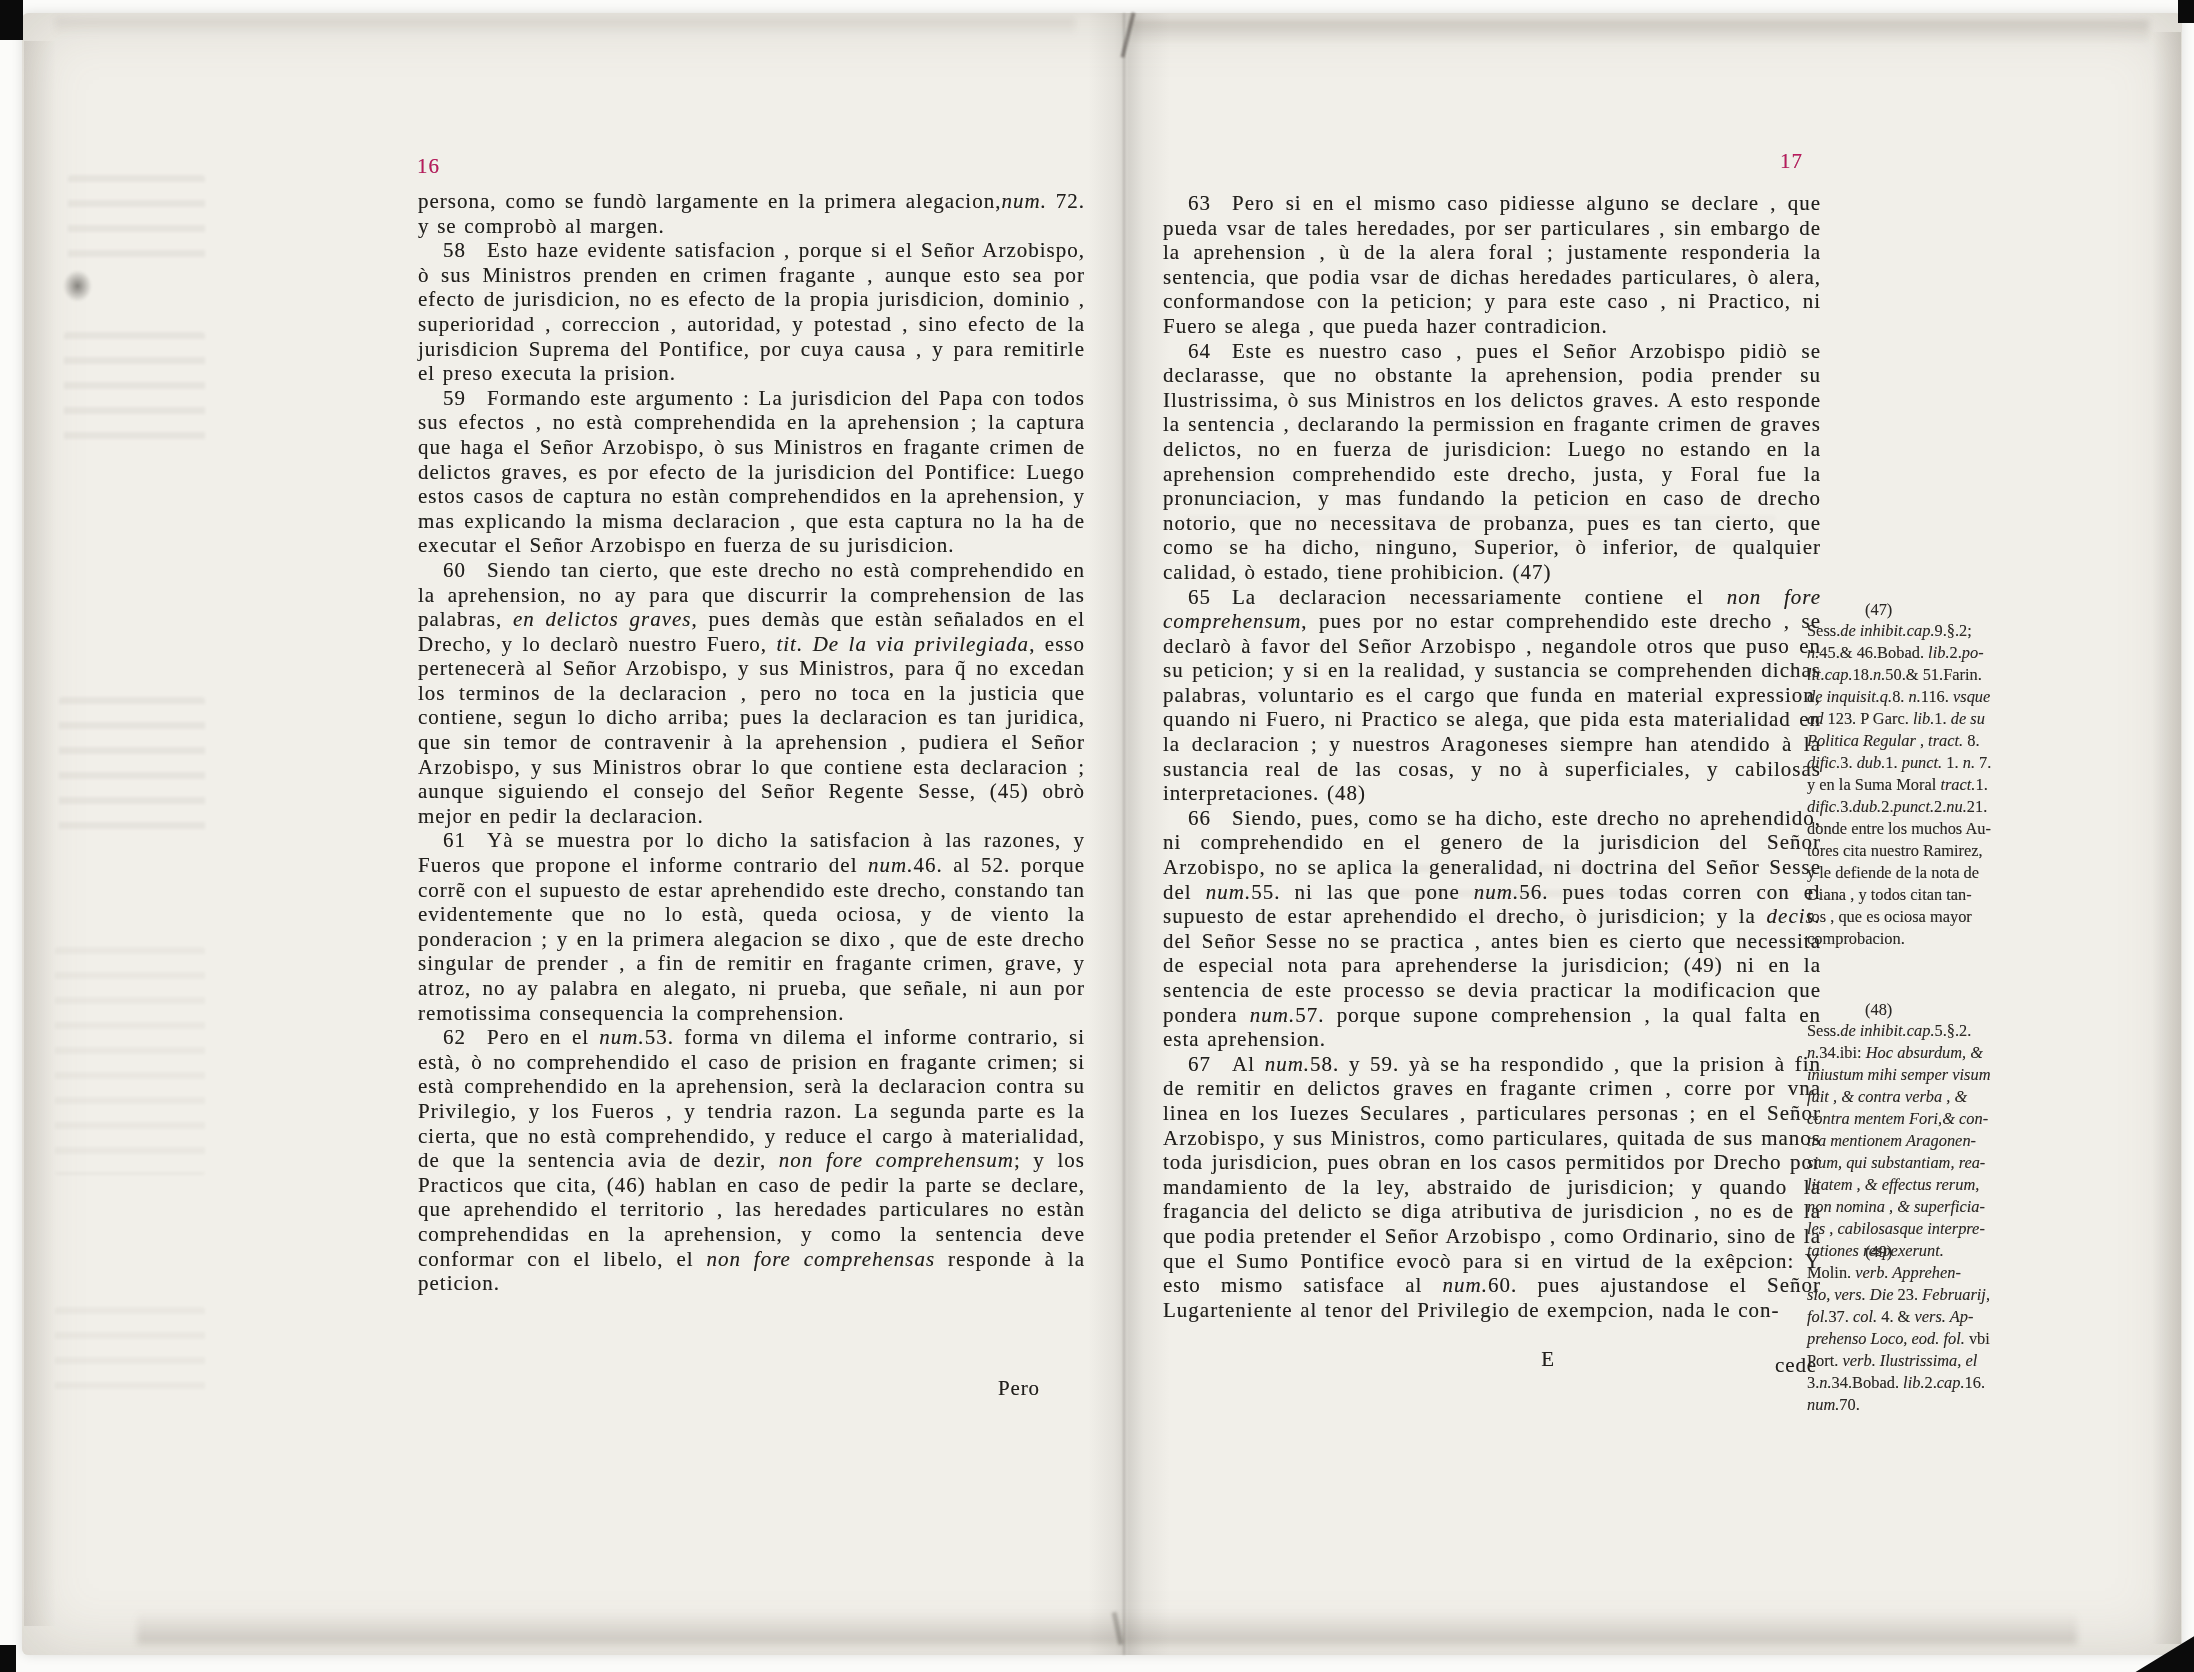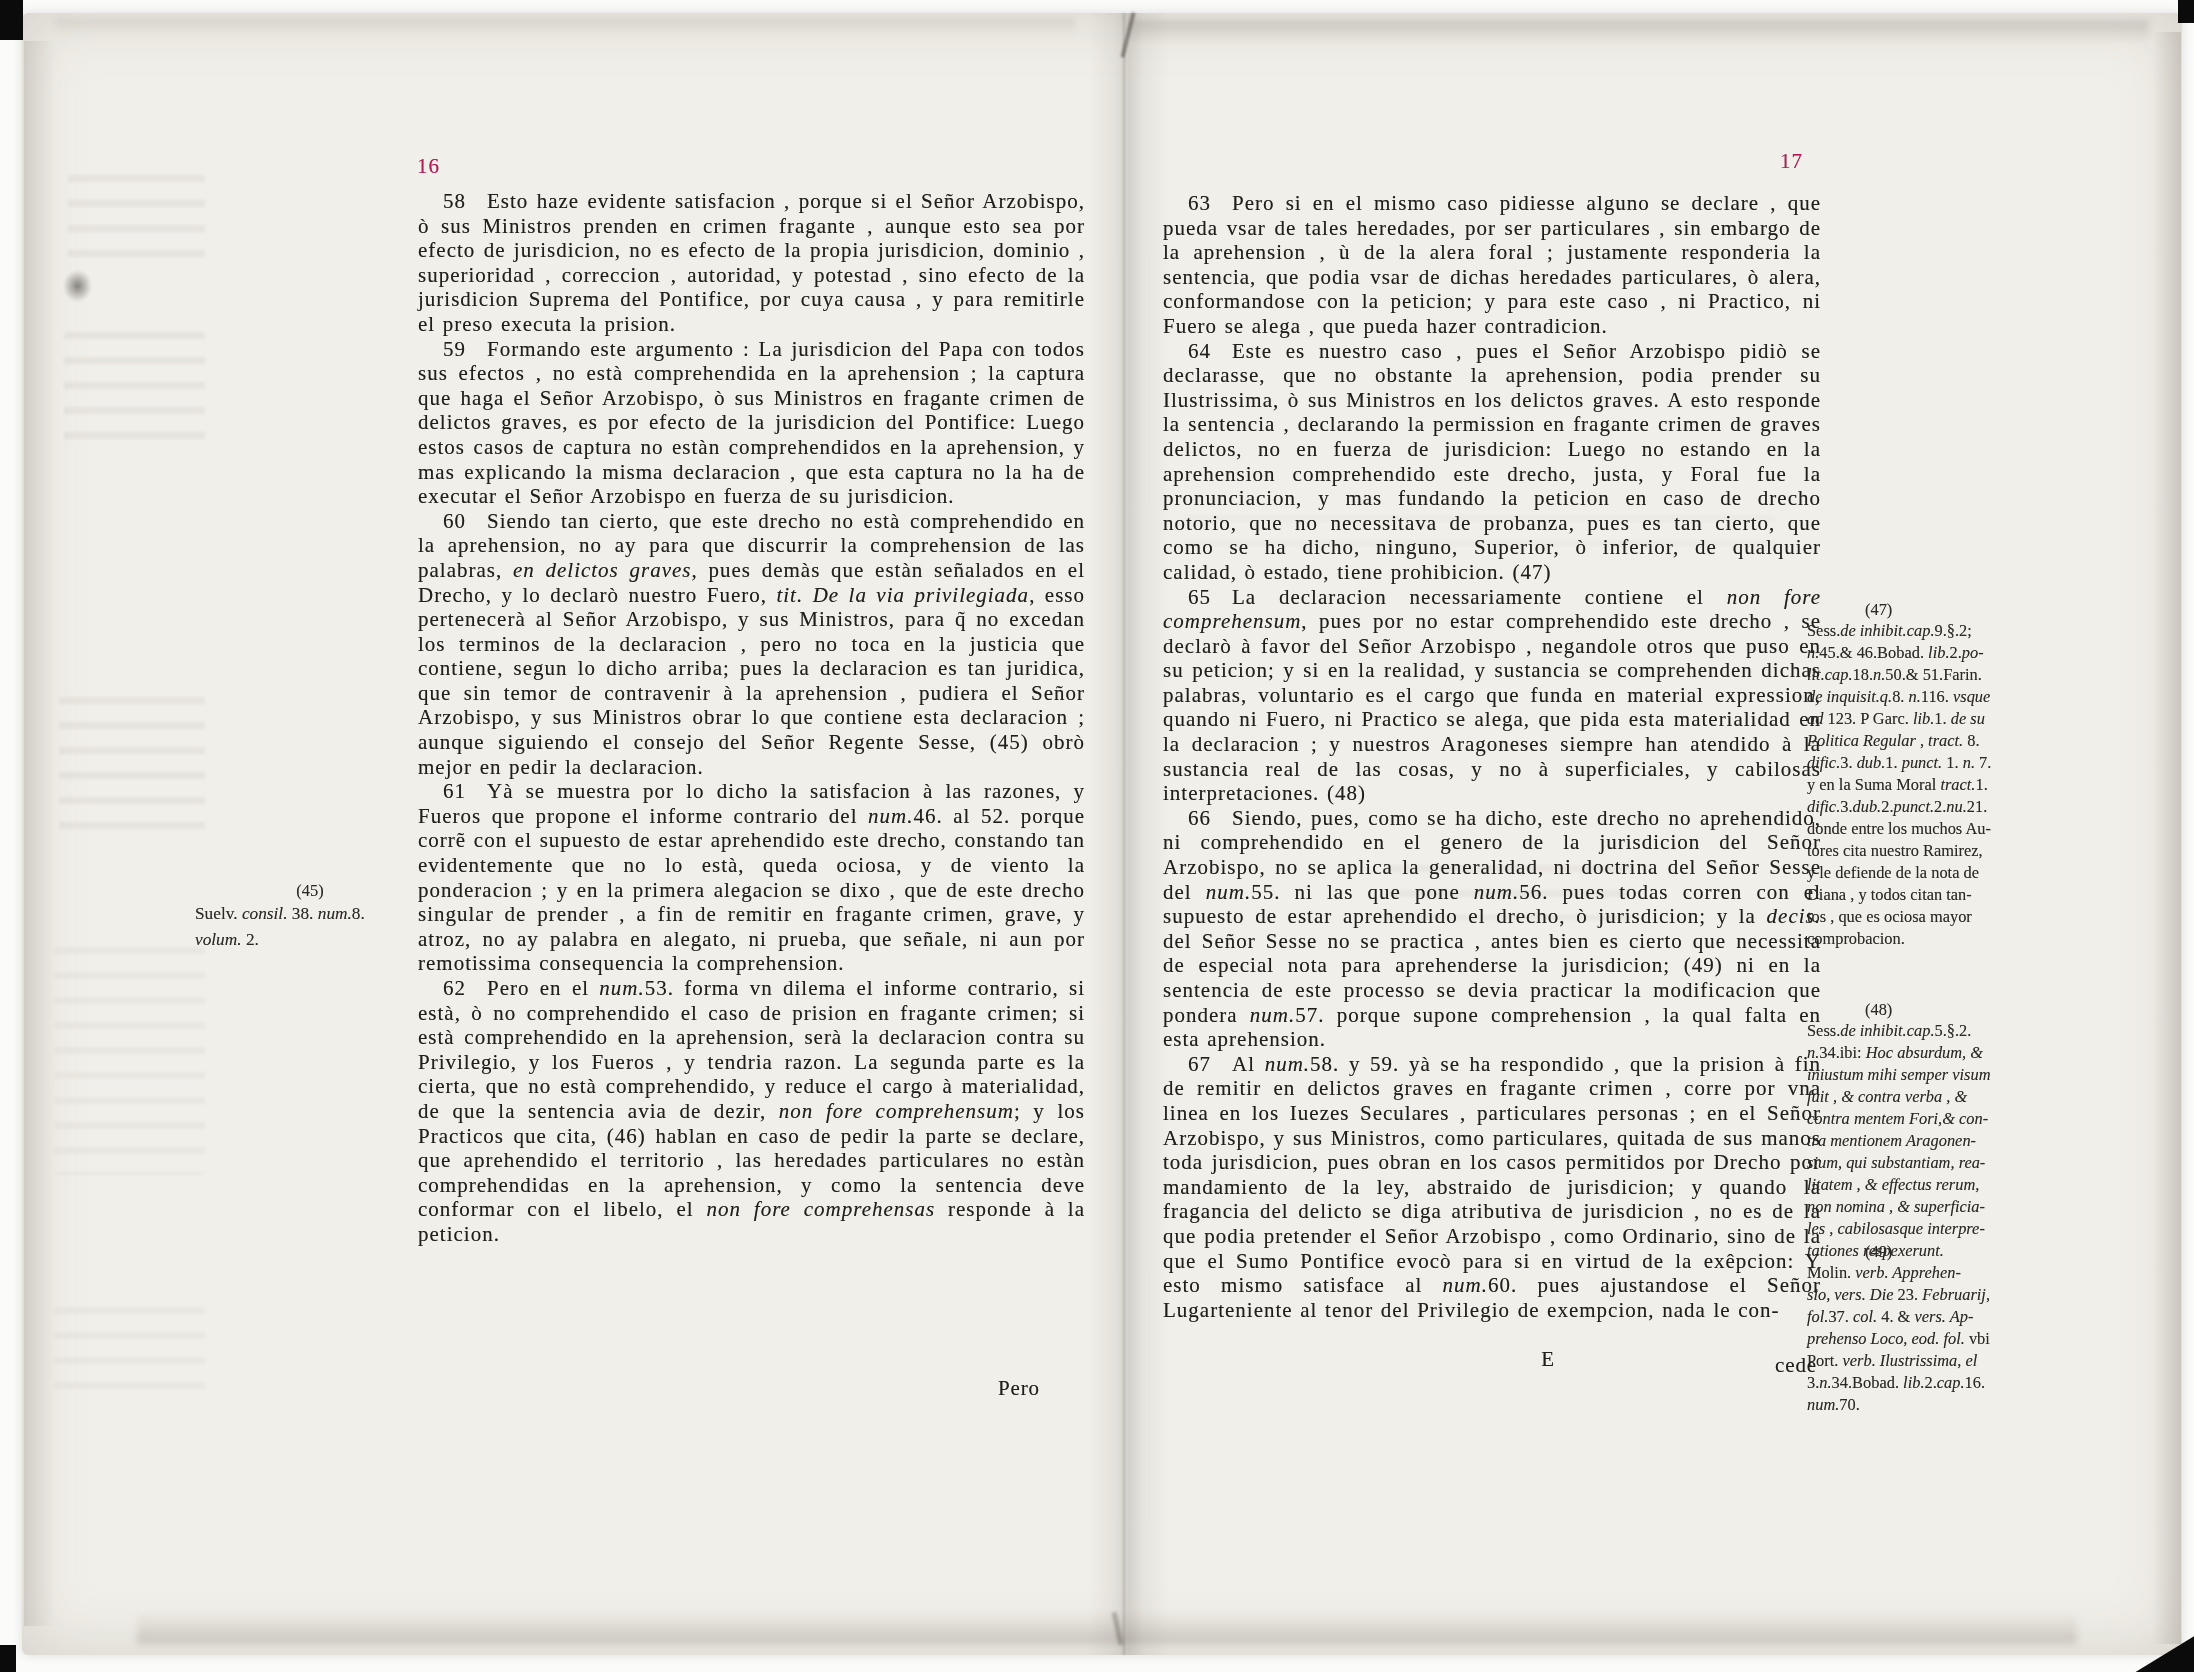--- a/index.html
+++ b/index.html
@@ -92,32 +92,28 @@
 <div class="ghost" style="left:59px;top:697px;width:146px;height:150px;"></div>
 <div class="ghost" style="left:55px;top:947px;width:150px;height:228px;opacity:.35;"></div>
 <div class="ghost" style="left:55px;top:1307px;width:150px;height:96px;opacity:.35;"></div>
 <div class="ghost" style="left:1384px;top:865px;width:246px;height:55px;opacity:.4;"></div>
 <div class="ghost" style="left:1184px;top:515px;width:592px;height:41px;opacity:.18;"></div>
 <div class="abs smudge"></div>
 
 <div>
   <div class="abs pageno" style="left:417px;top:154px;">16</div>
   <div class="abs text-col" id="left-paras" style="left:418px;top:189px;width:667px;">
+      <p class="para cont">persona, como se fundò largamente en la primera alegacion,<i>num.</i> 72. y se comprobò al margen.</p>
       <p class="para"><span class="pnum">58</span>Esto haze evidente satisfacion , porque si el Señor Arzobispo, ò sus Ministros prenden en crimen fragante , aunque esto sea por efecto de jurisdicion, no es efecto de la propia jurisdicion, dominio , superioridad , correccion , autoridad, y potestad , sino efecto de la jurisdicion Suprema del Pontifice, por cuya causa , y para remitirle el preso executa la prision.</p>
       <p class="para"><span class="pnum">59</span>Formando este argumento : La jurisdicion del Papa con todos sus efectos , no està comprehendida en la aprehension ; la captura que haga el Señor Arzobispo, ò sus Ministros en fragante crimen de delictos graves, es por efecto de la jurisdicion del Pontifice: Luego estos casos de captura no estàn comprehendidos en la aprehension, y mas explicando la misma declaracion , que esta captura no la ha de executar el Señor Arzobispo en fuerza de su jurisdicion.</p>
       <p class="para"><span class="pnum">60</span>Siendo tan cierto, que este drecho no està comprehendido en la aprehension, no ay para que discurrir la comprehension de las palabras, <i>en delictos graves</i>, pues demàs que estàn señalados en el Drecho, y lo declarò nuestro Fuero, <i>tit. De la via privilegiada</i>, esso pertenecerà al Señor Arzobispo, y sus Ministros, para q̃ no excedan los terminos de la declaracion , pero no toca en la justicia que contiene, segun lo dicho arriba; pues la declaracion es tan juridica, que sin temor de contravenir à la aprehension , pudiera el Señor Arzobispo, y sus Ministros obrar lo que contiene esta declaracion ; aunque siguiendo el consejo del Señor Regente Sesse, (45) obrò mejor en pedir la declaracion.</p>
       <p class="para"><span class="pnum">61</span>Yà se muestra por lo dicho la satisfacion à las razones, y Fueros que propone el informe contrario del <i>num.</i>46. al 52. porque corrẽ con el supuesto de estar aprehendido este drecho, constando tan evidentemente que no lo està, queda ociosa, y de viento la ponderacion ; y en la primera alegacion se dixo , que de este drecho singular de prender , a fin de remitir en fragante crimen, grave, y atroz, no ay palabra en alegato, ni prueba, que señale, ni aun por remotissima consequencia la comprehension.</p>
       <p class="para"><span class="pnum">62</span>Pero en el <i>num.</i>53. forma vn dilema el informe contrario, si està, ò no comprehendido el caso de prision en fragante crimen; si està comprehendido en la aprehension, serà la declaracion contra su Privilegio, y los Fueros , y tendria razon. La segunda parte es la cierta, que no està comprehendido, y reduce el cargo à materialidad, de que la sentencia avia de dezir, <i>non fore comprehensum</i>; y los Practicos que cita, (46) hablan en caso de pedir la parte se declare, que aprehendido el territorio , las heredades particulares no estàn comprehendidas en la aprehension, y como la sentencia deve conformar con el libelo, el <i>non fore comprehensas</i> responde à la peticion.</p>
     </div>
   <div class="abs notes-col" id="left-notes">
-      <div class="mnote note-45">
-        <div class="mlabel">(45)</div>
-        <div class="mline">Suelv. <i>consil.</i> 38. <i>num.</i>8.</div>
-        <div class="mline"><i>volum.</i> 2.</div>
-      </div>
     </div>
   <div class="abs catchword" style="left:913px;top:1376px;width:127px;text-align:right;">Pero</div>
 </div>
 
 <div>
   <div class="abs pageno" style="left:1780px;top:149px;">17</div>
   <div class="abs text-col" id="right-paras" style="left:1163px;top:191px;width:658px;">
       <p class="para"><span class="pnum">63</span>Pero si en el mismo caso pidiesse alguno se declare , que pueda vsar de tales heredades, por ser particulares , sin embargo de la aprehension , ù de la alera foral ; justamente responderia la sentencia, que podia vsar de dichas heredades particulares, ò alera, conformandose con la peticion; y para este caso , ni Practico, ni Fuero se alega , que pueda hazer contradicion.</p>
       <p class="para"><span class="pnum">64</span>Este es nuestro caso , pues el Señor Arzobispo pidiò se declarasse, que no obstante la aprehension, podia prender su Ilustrissima, ò sus Ministros en los delictos graves. A esto responde la sentencia , declarando la permission en fragante crimen de graves delictos, no en fuerza de jurisdicion: Luego no estando en la aprehension comprehendido este drecho, justa, y Foral fue la pronunciacion, y mas fundando la peticion en caso de drecho notorio, que no necessitava de probanza, pues es tan cierto, que como se ha dicho, ninguno, Superior, ò inferior, de qualquier calidad, ò estado, tiene prohibicion. (47)</p>
       <p class="para"><span class="pnum">65</span>La declaracion necessariamente contiene el <i>non fore comprehensum</i>, pues por no estar comprehendido este drecho , se declarò à favor del Señor Arzobispo , negandole otros que puso en su peticion; y si en la realidad, y sustancia se comprehenden dichas palabras, voluntario es el cargo que funda en material expression, quando ni Fuero, ni Practico se alega, que pida esta materialidad en la declaracion ; y nuestros Aragoneses siempre han atendido à la sustancia real de las cosas, y no à superficiales, y cabilosas interpretaciones. (48)</p>

